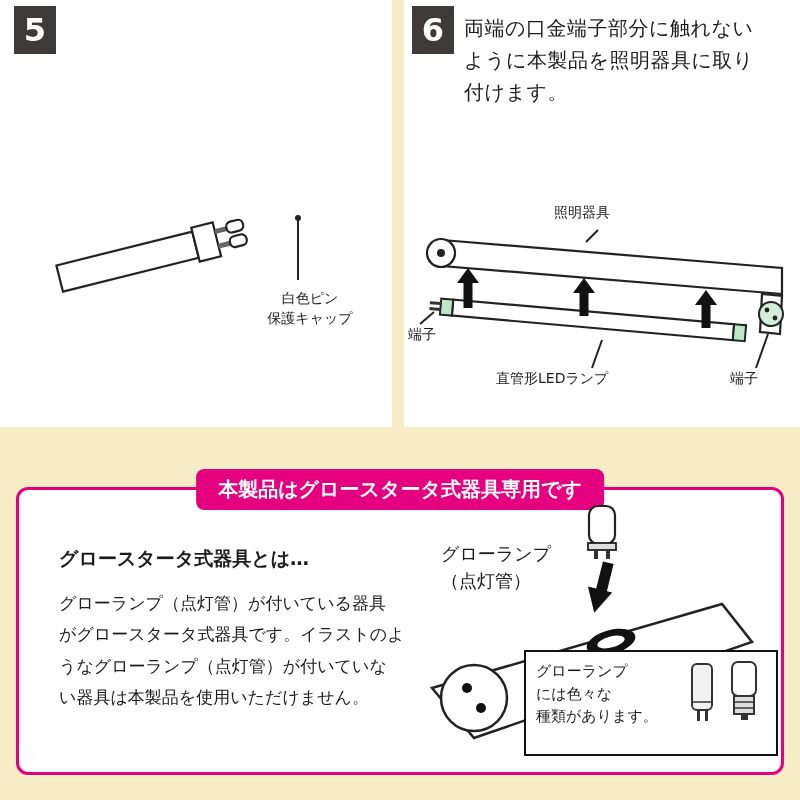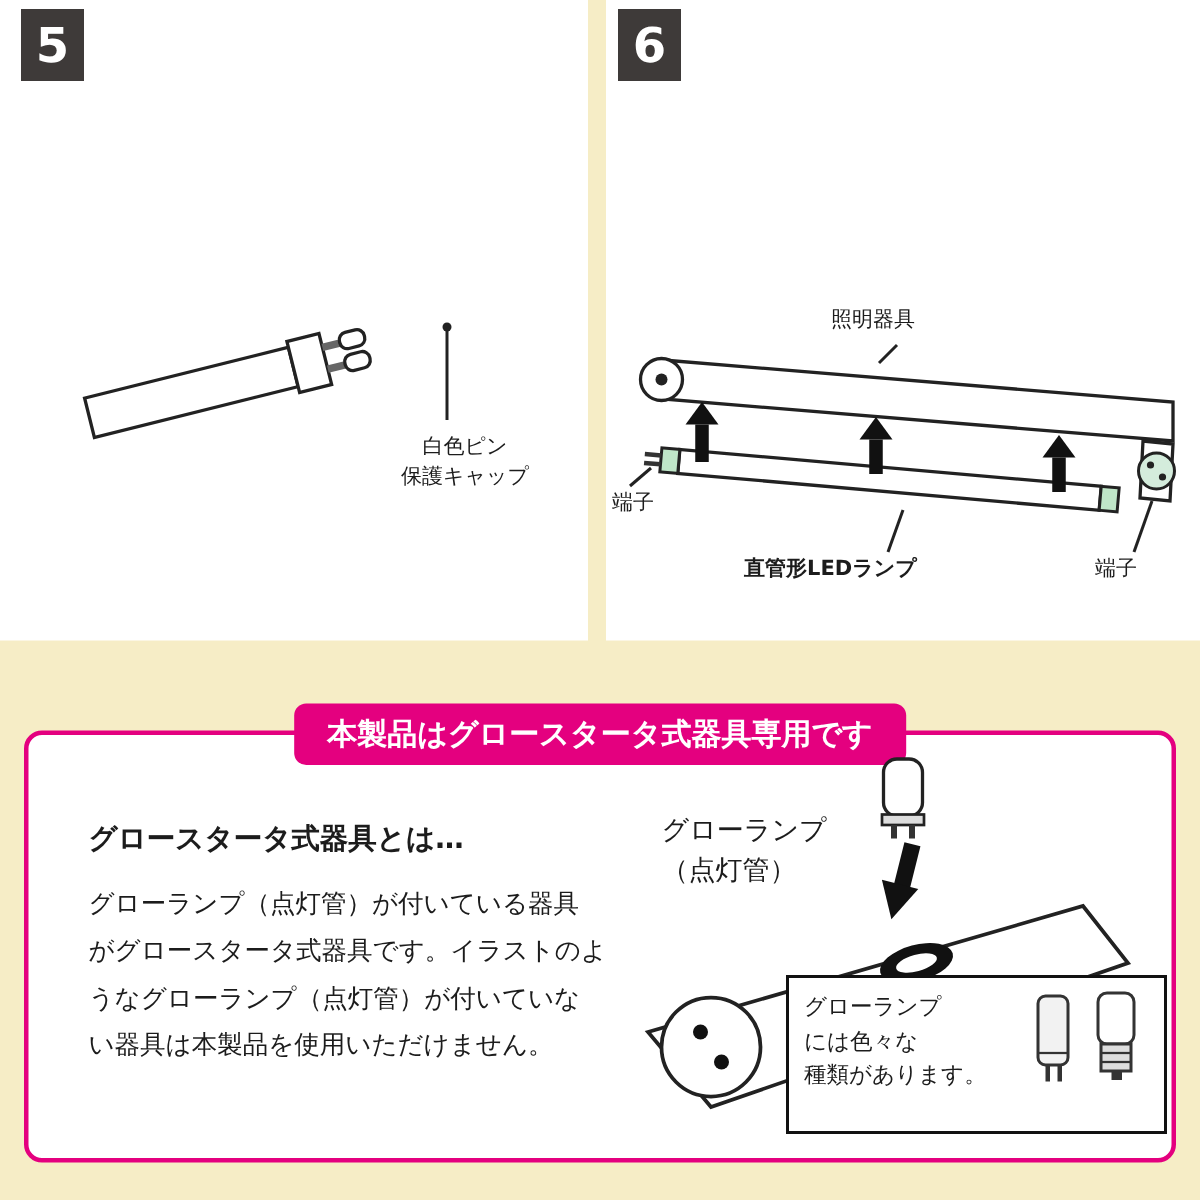--- a/index.html
+++ b/index.html
@@ -41,21 +41,21 @@
   }
 
   .illu { position: absolute; }
   #tube5-svg { left: 30px; top: 180px; }
   #fixture6-svg { left: 0; top: 228px; }
 
   .diagram-label { position: absolute; font-size: 14px; white-space: pre-line; }
   #cap-label { left: 220px; top: 288px; width: 180px; text-align: center; line-height: 1.45; }
   #fixture-label { left: 150px; top: 204px; }
   #terminal-left-label { left: 4px; top: 326px; }
-  #lamp-label { left: 92px; top: 370px; font-weight: bold; }
+  #lamp-label { left: 92px; top: 370px; font-weight: normal; }
   #terminal-right-label { left: 326px; top: 370px; }
 
   
   #notice-box {
     position: absolute; left: 16px; top: 487px;
     width: 768px; height: 288px;
     background: #ffffff;
     border: 3px solid #e4007f;
     border-radius: 12px;
   }
@@ -112,20 +112,23 @@
     <circle cx="268" cy="38" r="3" fill="#222"></circle>
     <line x1="268" y1="38" x2="268" y2="100" stroke="#222" stroke-width="2"></line>
   </svg>
 
   <div class="diagram-label" id="cap-label">白色ピン
 保護キャップ</div>
 </div>
 
 <div class="panel" id="panel6">
   <div class="step-num">6</div>
+  <div class="instruction">両端の口金端子部分に触れない
+ように本製品を照明器具に取り
+付けます。</div>
 
   <div class="diagram-label" id="fixture-label">照明器具</div>
 
   <svg id="fixture6-svg" class="illu" width="396" height="172" viewBox="0 0 396 172">
 
     <line x1="194" y1="2" x2="182" y2="14" stroke="#222" stroke-width="2"></line>
 
     <polygon points="38,12 378,40 378,66 38,38" fill="#ffffff" stroke="#222" stroke-width="2.2"></polygon>
     <circle cx="37" cy="25" r="14" fill="#ffffff" stroke="#222" stroke-width="2.2"></circle>
     <circle cx="37" cy="25" r="4" fill="#222"></circle>

